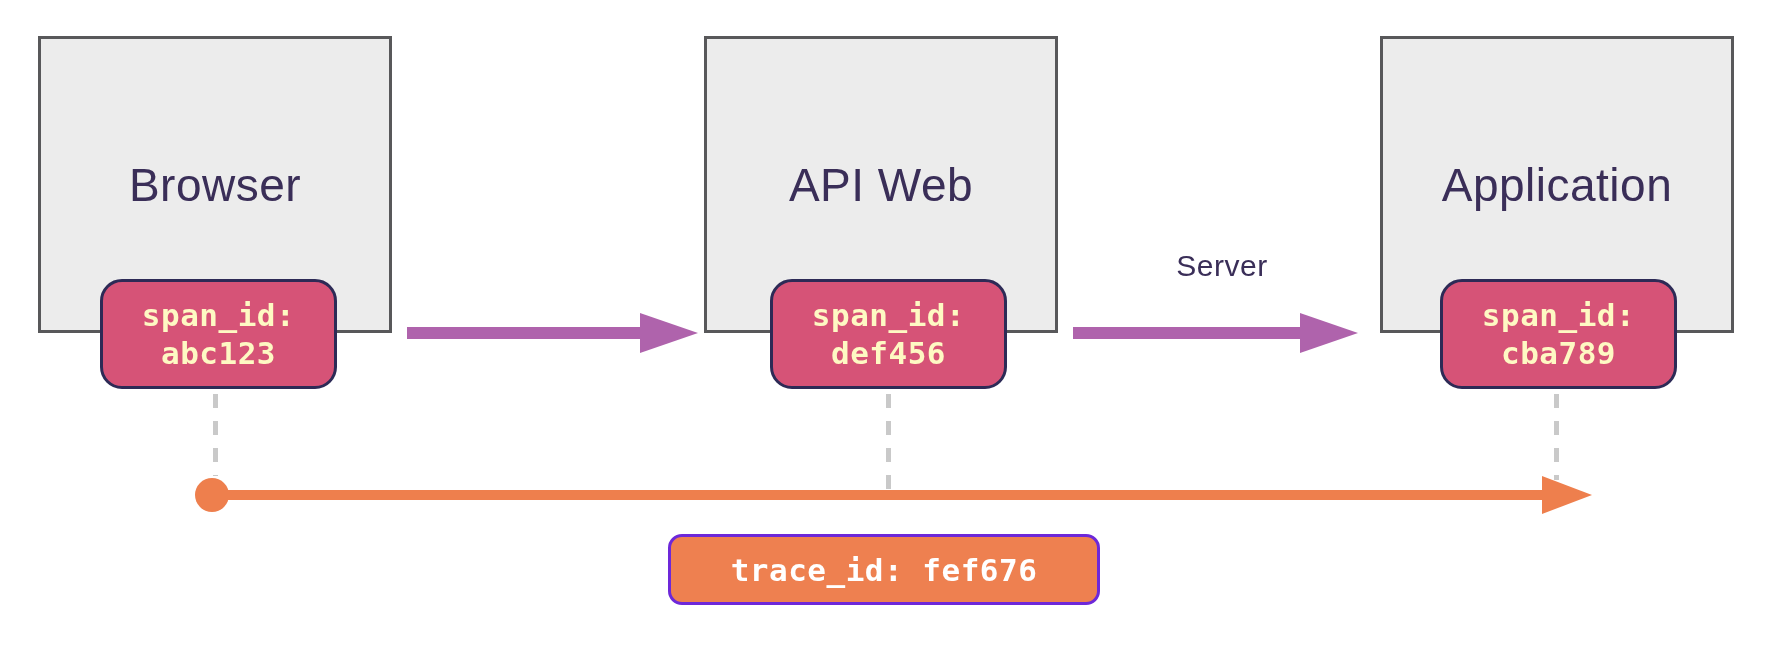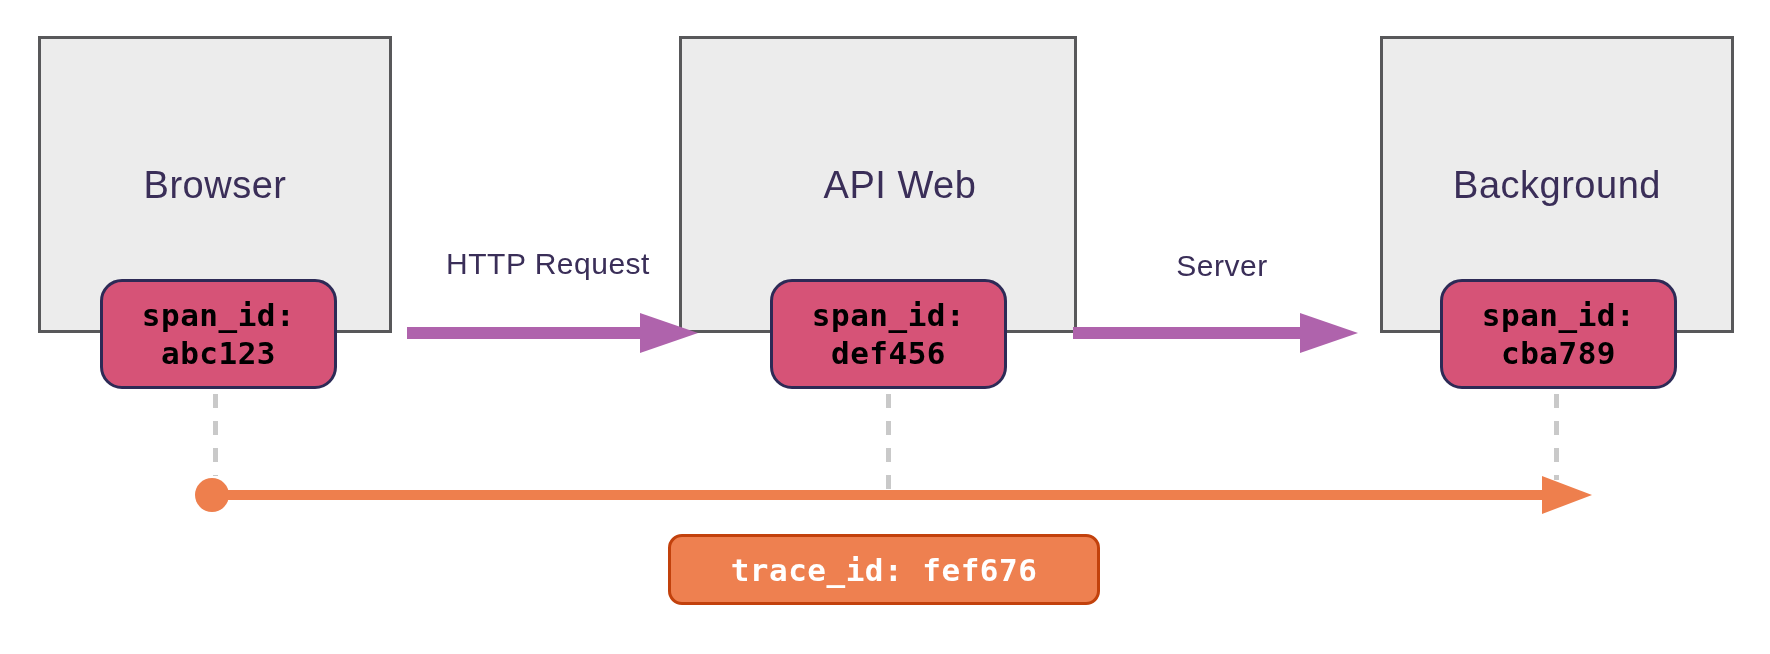--- a/index.html
+++ b/index.html
@@ -19,41 +19,41 @@
     width: 348px;
     height: 291px;
     background: #ececec;
     border: 3px solid #58585a;
     display: flex;
     align-items: center;
     justify-content: center;
   }
   .node-title {
     color: #3a2e58;
-    font-size: 38px;
+    font-size: 46px;
     line-height: 50px;
     text-align: left;
     letter-spacing: 0.5px;
   }
   .node-title span { display: block; }
 
   
   .span-badge {
     position: absolute;
     top: 279px;
     width: 231px;
     height: 104px;
     background: #d65377;
     border: 3px solid #2d2a56;
     border-radius: 22px;
     display: flex;
     flex-direction: column;
     align-items: center;
     justify-content: center;
-    color: #000000;
+    color: #fef9c3;
     font-family: "DejaVu Sans Mono", monospace;
     font-size: 31px;
     line-height: 38px;
     font-weight: bold;
     text-align: center;
     letter-spacing: 0.5px;
   }
   .span-badge span { display: block; }
 
   
@@ -115,21 +115,21 @@
   }
 
   
   .trace-badge {
     position: absolute;
     left: 668px;
     top: 534px;
     width: 426px;
     height: 65px;
     background: #ee8050;
-    border: 3px solid #c2410c;
+    border: 3px solid #6d28d9;
     border-radius: 14px;
     display: flex;
     align-items: center;
     justify-content: center;
     color: #ffffff;
     font-family: "DejaVu Sans Mono", monospace;
     font-size: 31px;
     font-weight: bold;
     letter-spacing: 0.5px;
     white-space: nowrap;
@@ -139,33 +139,32 @@
 <body>
 
 <div class="canvas">
 
   <div class="node" style="left:38px;">
     <div class="node-title">
       <span>Browser</span>
     </div>
   </div>
 
-  <div class="node" style="left:679px;padding-left:44px;">
+  <div class="node" style="left:704px;">
     <div class="node-title">
       <span>API Web</span>
     </div>
   </div>
 
   <div class="node" style="left:1380px;">
     <div class="node-title">
-      <span>Background</span>
+      <span>Application</span>
     </div>
   </div>
 
-  <div class="arrow-label" style="left:548px; top:248px;">HTTP Request</div>
   <div class="arrow-body" style="left:407px; top:327px; width:233px;"></div>
   <div class="arrow-head" style="left:640px; top:313px;"></div>
 
   <div class="arrow-label" style="left:1222px; top:250px;">Server</div>
   <div class="arrow-body" style="left:1073px; top:327px; width:227px;"></div>
   <div class="arrow-head" style="left:1300px; top:313px;"></div>
 
   <div class="dash-connector" style="left:213px; top:394px; height:82px;"></div>
   <div class="dash-connector" style="left:886px; top:394px; height:96px;"></div>
   <div class="dash-connector" style="left:1554px; top:394px; height:86px;"></div>

